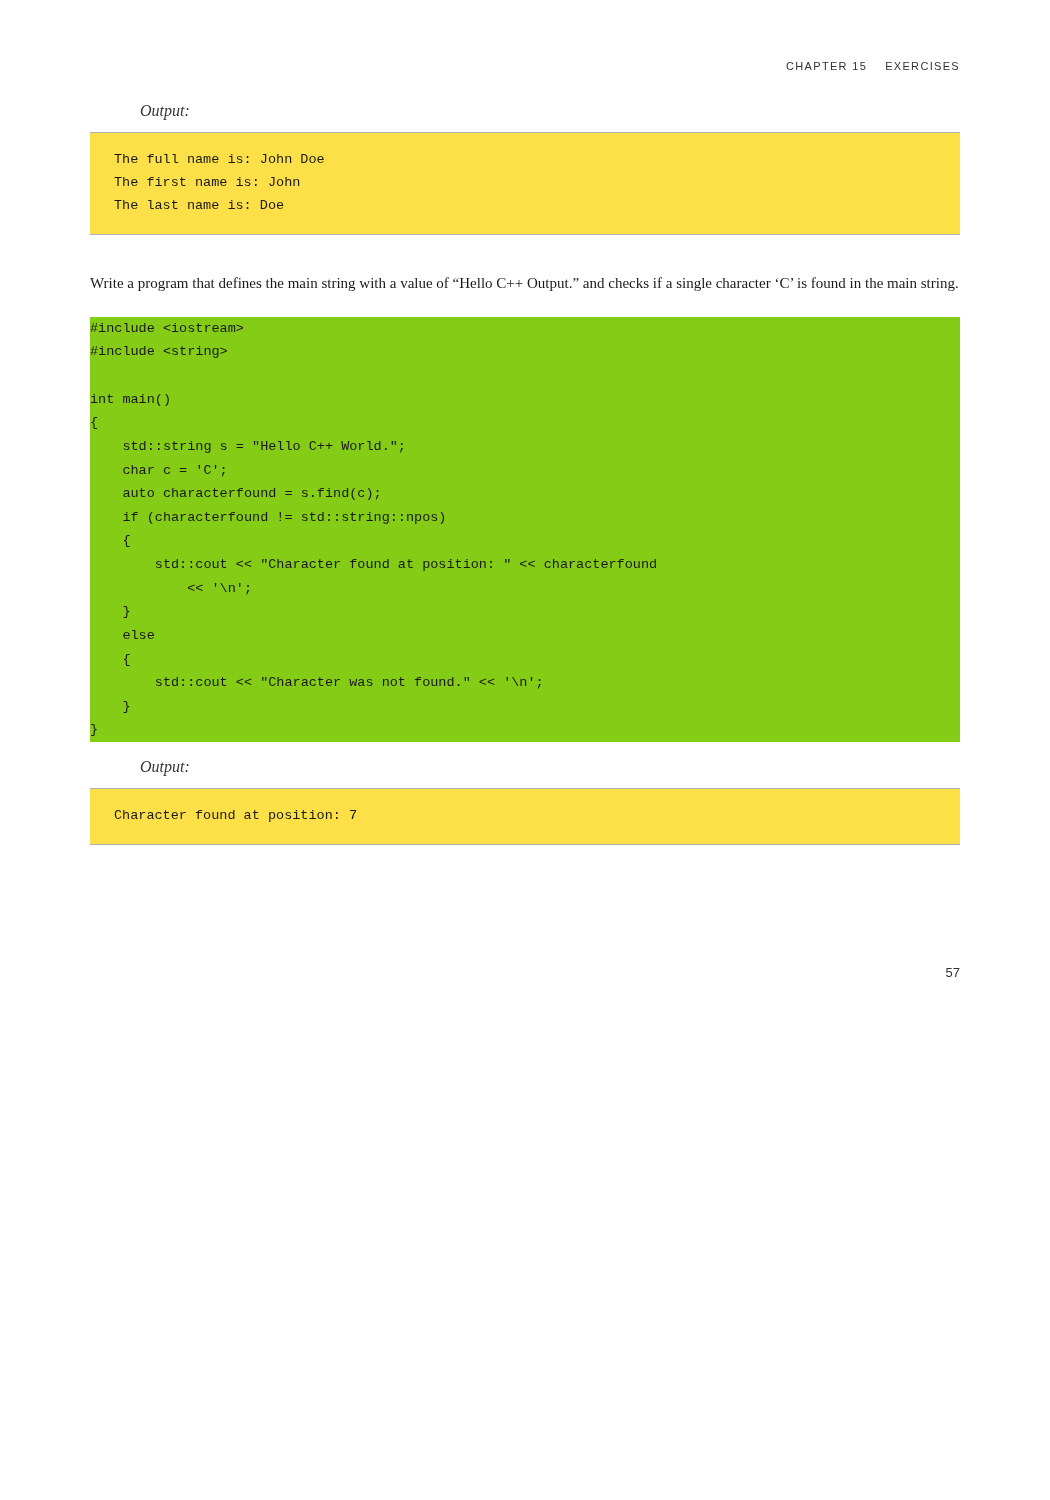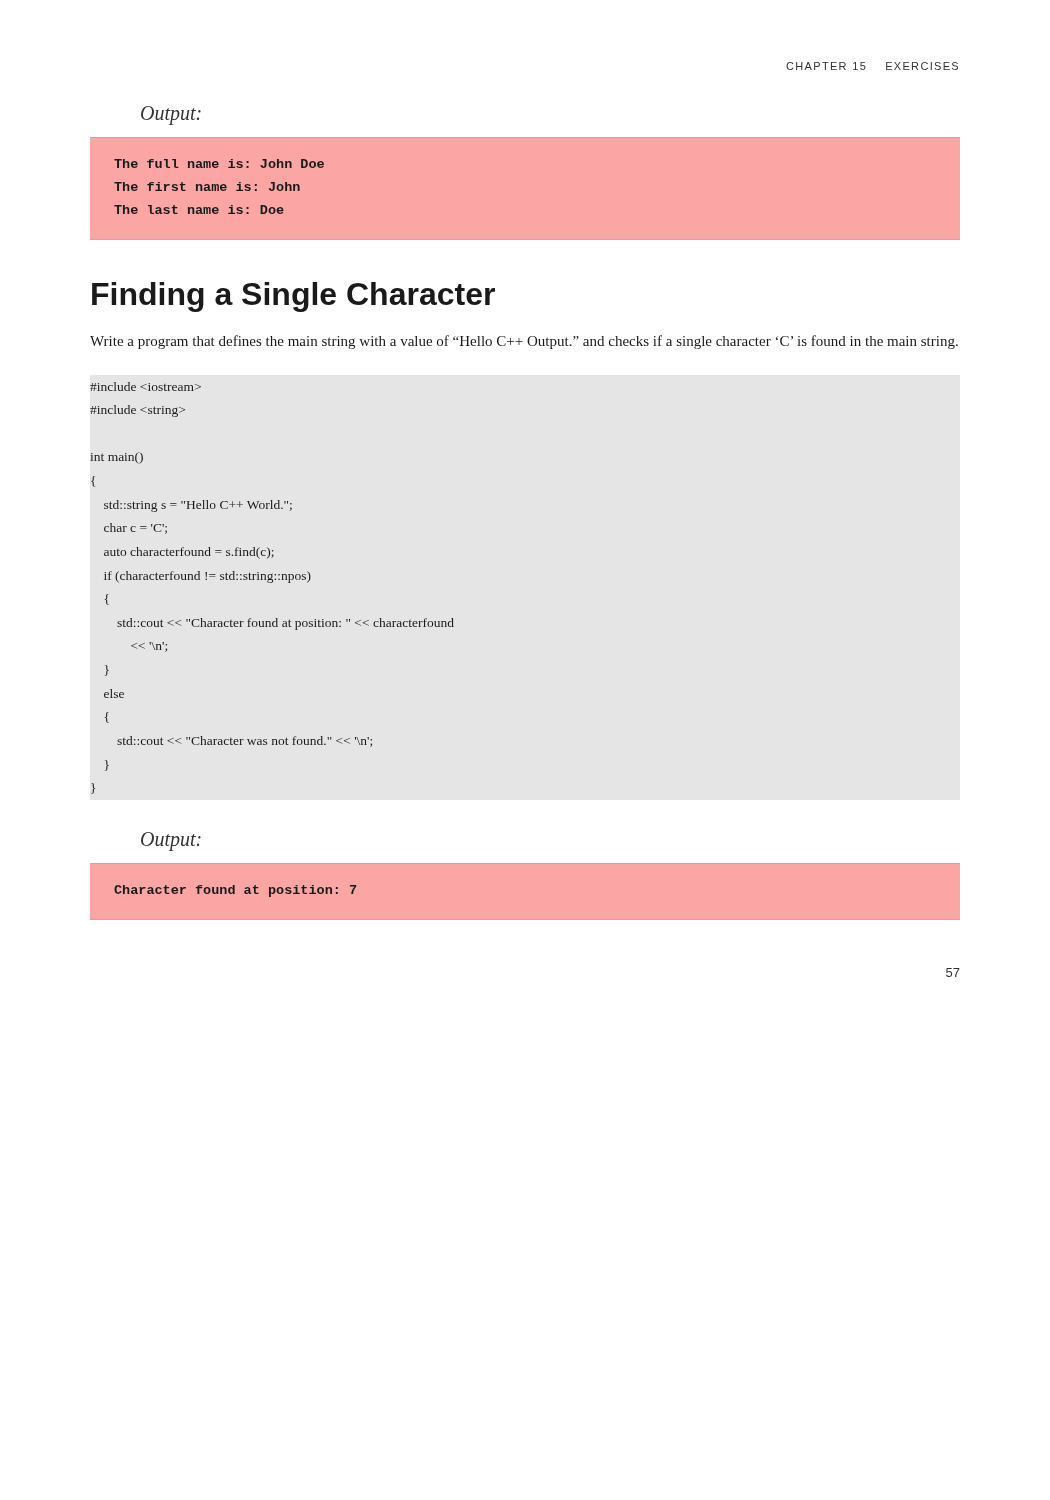--- a/index.html
+++ b/index.html
@@ -36,38 +36,37 @@
       font-weight: normal;
       text-transform: uppercase;
     }
 
     .header-chapter {
       margin-right: 18px;
     }
 
     .output-label {
       font-style: italic;
-      font-size: 20px;
+      font-size: 16px;
       margin-left: 50px;
       margin-bottom: 12px;
       color: #333;
     }
 
     .code-block {
-      background: #fca5a5;
+      background: #fde047;
       border-top: 1.5px solid #b0b0b0;
       border-bottom: 1.5px solid #b0b0b0;
       padding: 16px 24px;
       font-family: 'Courier New', Courier, monospace;
       font-size: 13.5px;
       line-height: 1.7;
       color: #1a1a1a;
       margin-bottom: 0;
       white-space: pre;
-      font-weight: bold;
     }
 
     .section-divider {
       margin: 36px 0 24px 0;
     }
 
     .section-title {
       font-family: Arial, Helvetica, sans-serif;
       font-weight: 900;
       font-size: 32px;
@@ -78,28 +77,28 @@
 
     .section-description {
       font-size: 15px;
       line-height: 1.6;
       color: #1a1a1a;
       margin-bottom: 22px;
       font-family: Georgia, 'Times New Roman', serif;
     }
 
     .main-code-block {
-      background: #e5e5e5;
+      background: #84cc16;
       border: none;
       padding: 0 0 0 0;
-      font-family: Liberation Serif, serif;
+      font-family: Liberation Mono, monospace;
       font-size: 13.5px;
       line-height: 1.75;
       color: #1a1a1a;
-      margin-bottom: 28px;
+      margin-bottom: 16px;
       white-space: pre;
     }
 
     .output-section {
       margin-top: 10px;
       margin-bottom: 14px;
     }
 
     .page-number {
       position: absolute;
@@ -121,21 +120,20 @@
   </div>
 
   <div class="output-label">Output:</div>
 
   <div class="code-block">The full name is: John Doe
 The first name is: John
 The last name is: Doe</div>
 
   <div class="section-divider"></div>
 
-  <div class="section-title">Finding a Single Character</div>
 
   <p class="section-description">Write a program that defines the main string with a value of “Hello C++ Output.” and checks if a single character ‘C’ is found in the main string.</p>
 
   <div class="main-code-block">#include &lt;iostream&gt;
 #include &lt;string&gt;
 
 int main()
 {
     std::string s = "Hello C++ World.";
     char c = 'C';

